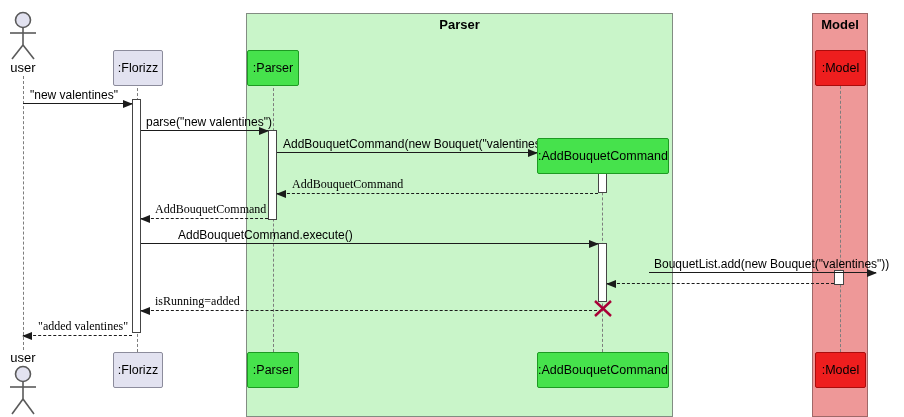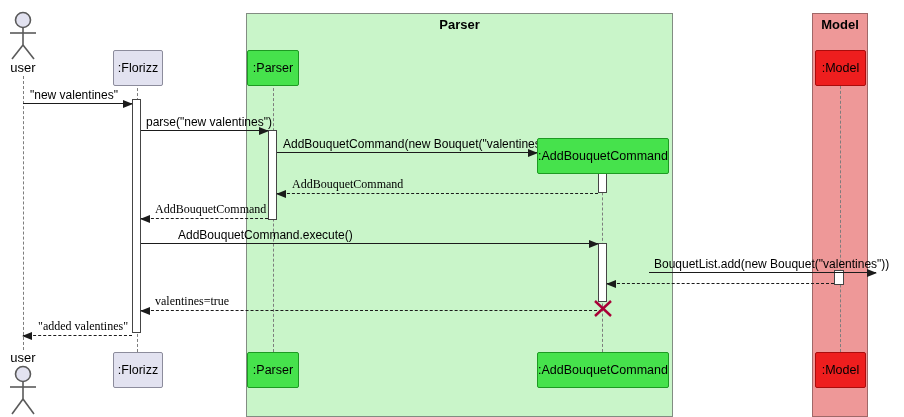--- a/index.html
+++ b/index.html
@@ -86,21 +86,21 @@
     <span class="ah ah-r"></span>
   </div>
   <div class="msg solid" style="left:625px;top:272px;width:227px;margin-left:24px;">
     <span class="msg-label" style="left:5px;">BouquetList.add(new Bouquet("valentines"))</span>
     <span class="ah ah-r"></span>
   </div>
   <div class="msg dashed" style="left:607px;top:283px;width:227px;">
     <span class="ah ah-l"></span>
   </div>
   <div class="msg dashed" style="left:141px;top:310px;width:461px;">
-    <span class="msg-label" style="left:14px;">valentines=true</span>
+    <span class="msg-label" style="left:14px;">isRunning=added</span>
     <span class="ah ah-l"></span>
   </div>
   <div class="msg dashed" style="left:23px;top:335px;width:109px;">
     <span class="msg-label" style="left:15px;">"added valentines"</span>
     <span class="ah ah-l"></span>
   </div>
 
   <div class="pbox neutral" style="left:113px;top:50px;width:50px;">:Florizz</div>
   <div class="pbox green" style="left:247px;top:50px;width:52px;">:Parser</div>
   <div class="pbox green" style="left:537px;top:138px;width:132px;">:AddBouquetCommand</div>

